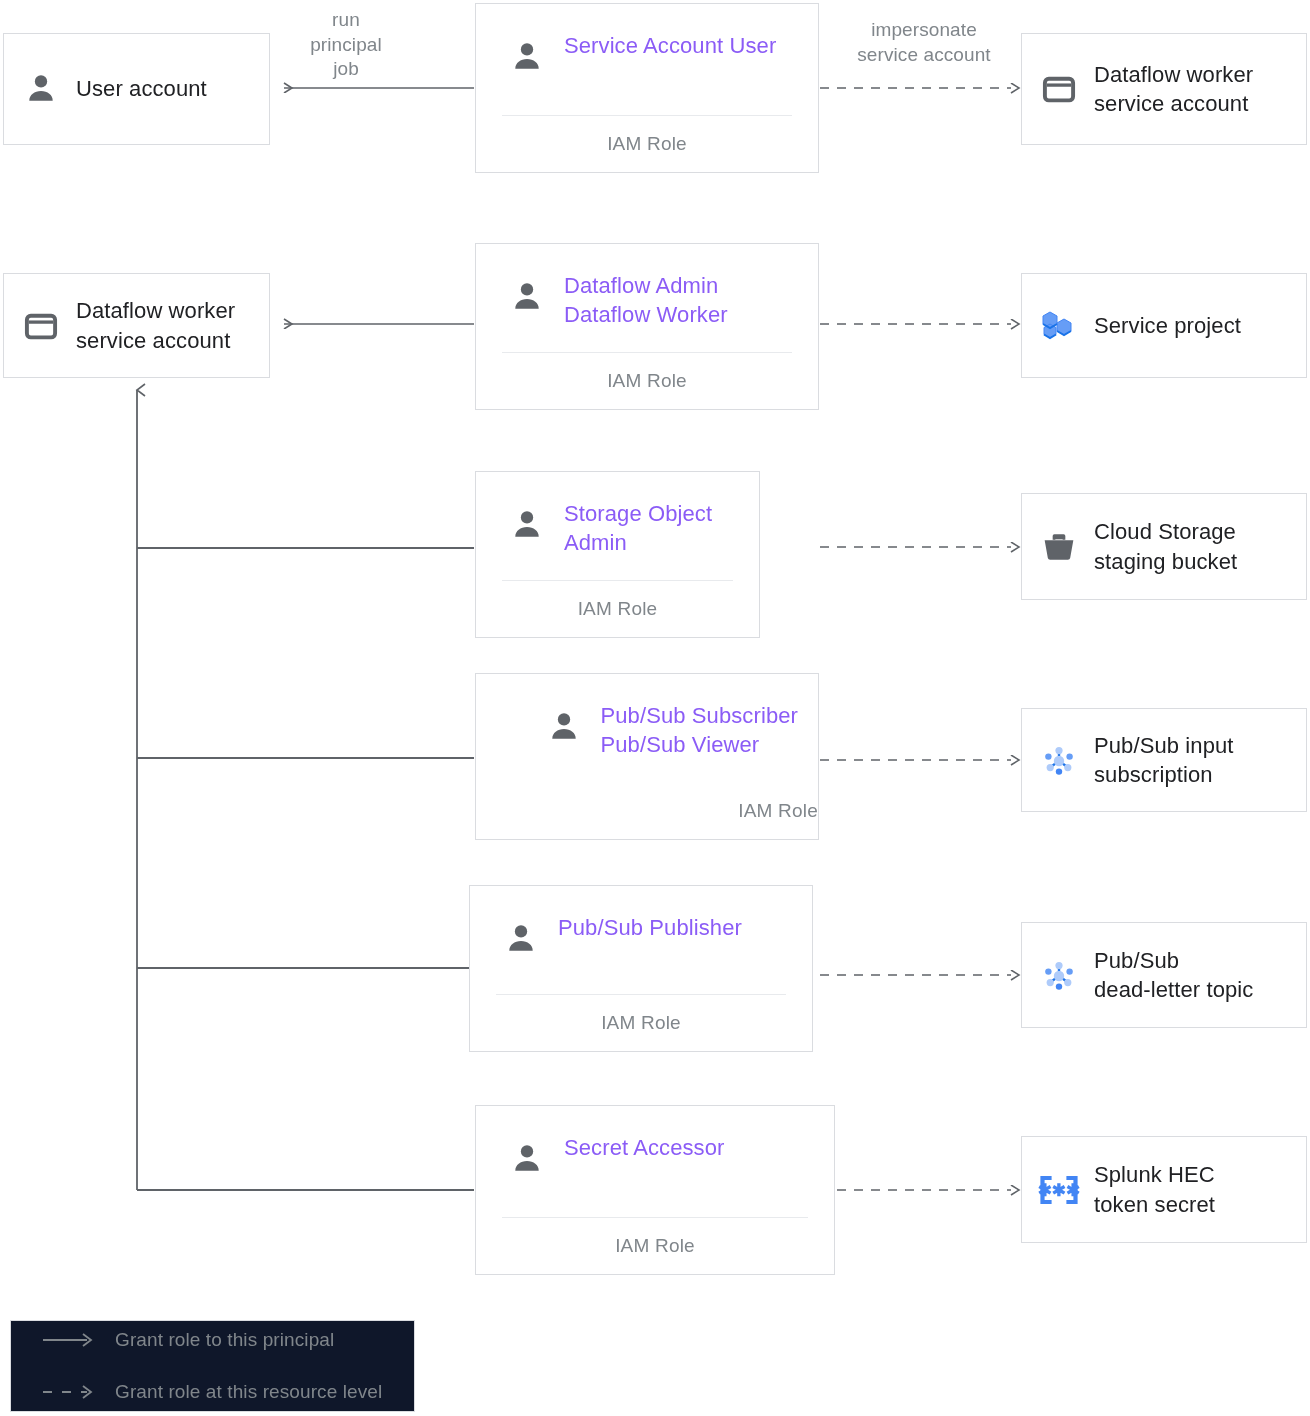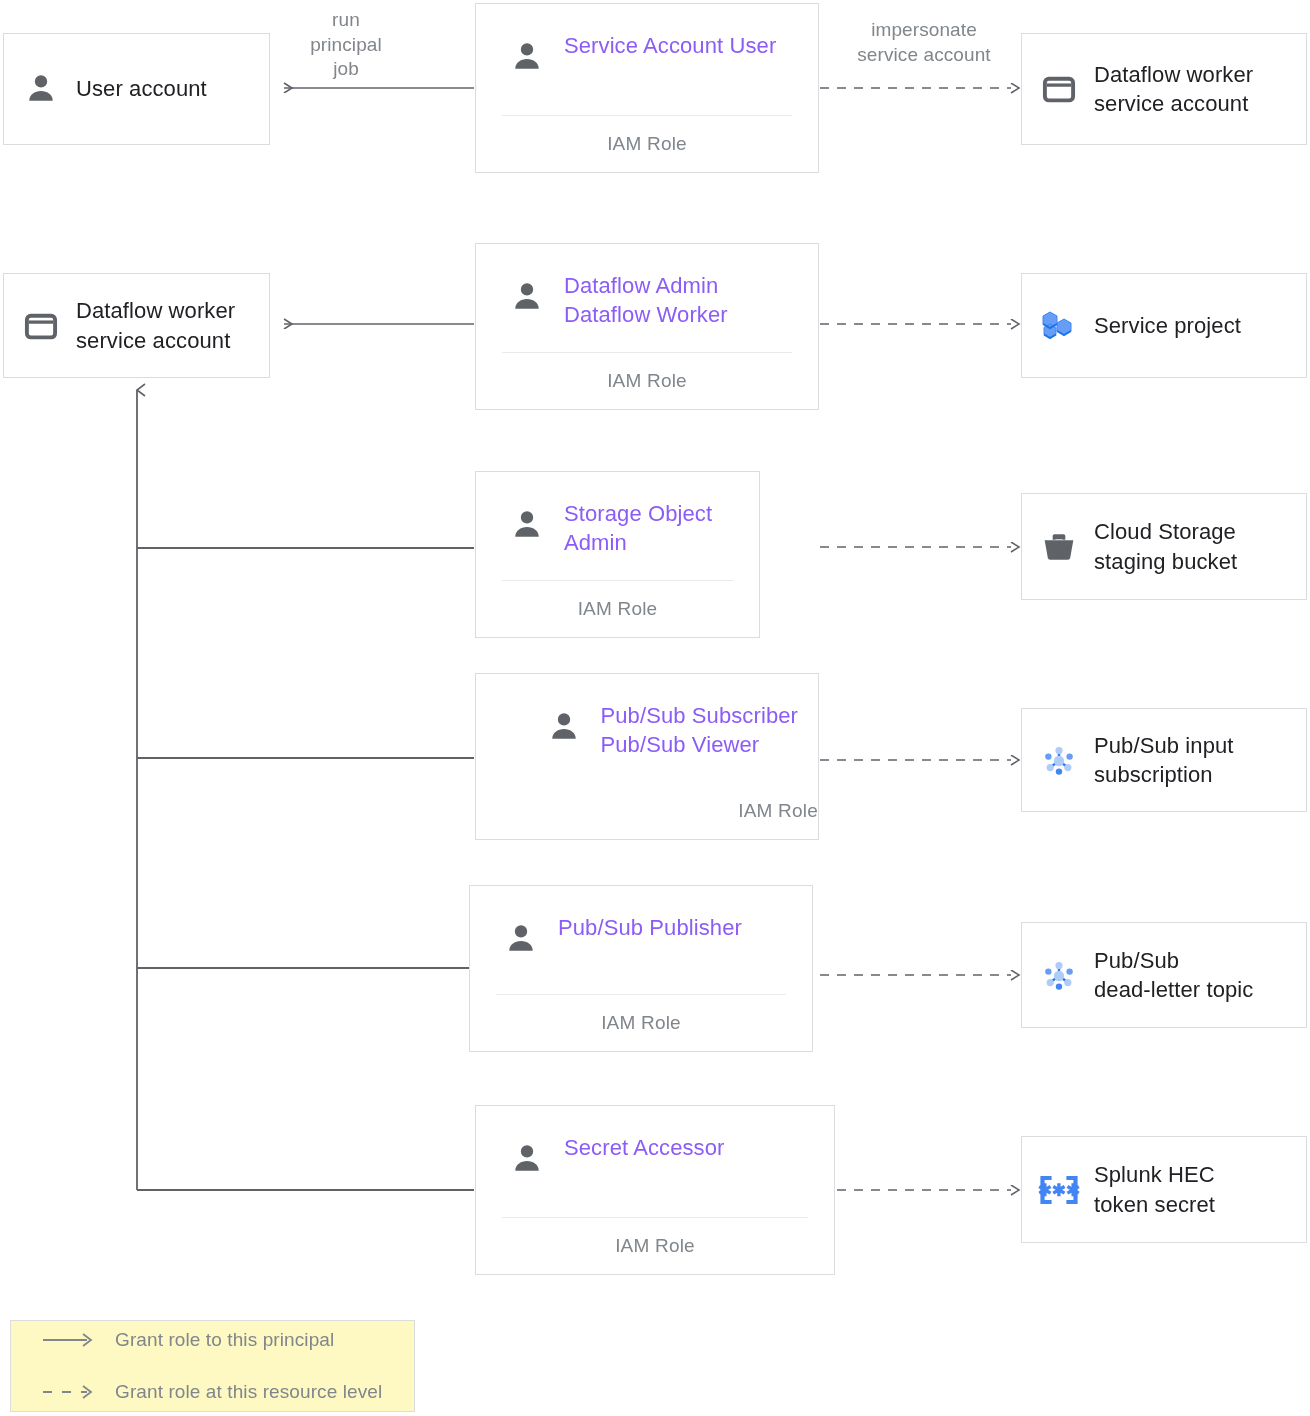--- a/index.html
+++ b/index.html
@@ -113,21 +113,21 @@
 
   
   #legend {
     position: absolute;
     left: 10px;
     top: 1320px;
     width: 405px;
     height: 92px;
     box-sizing: border-box;
     border: 1px solid #dadce0;
-    background: #fef9c3;
+    background: #0f172a;
     display: flex;
     flex-direction: column;
     justify-content: center;
     gap: 15px;
   }
   .legend-row {
     display: flex;
     align-items: center;
     height: 40px;
     padding-left: 28px;

